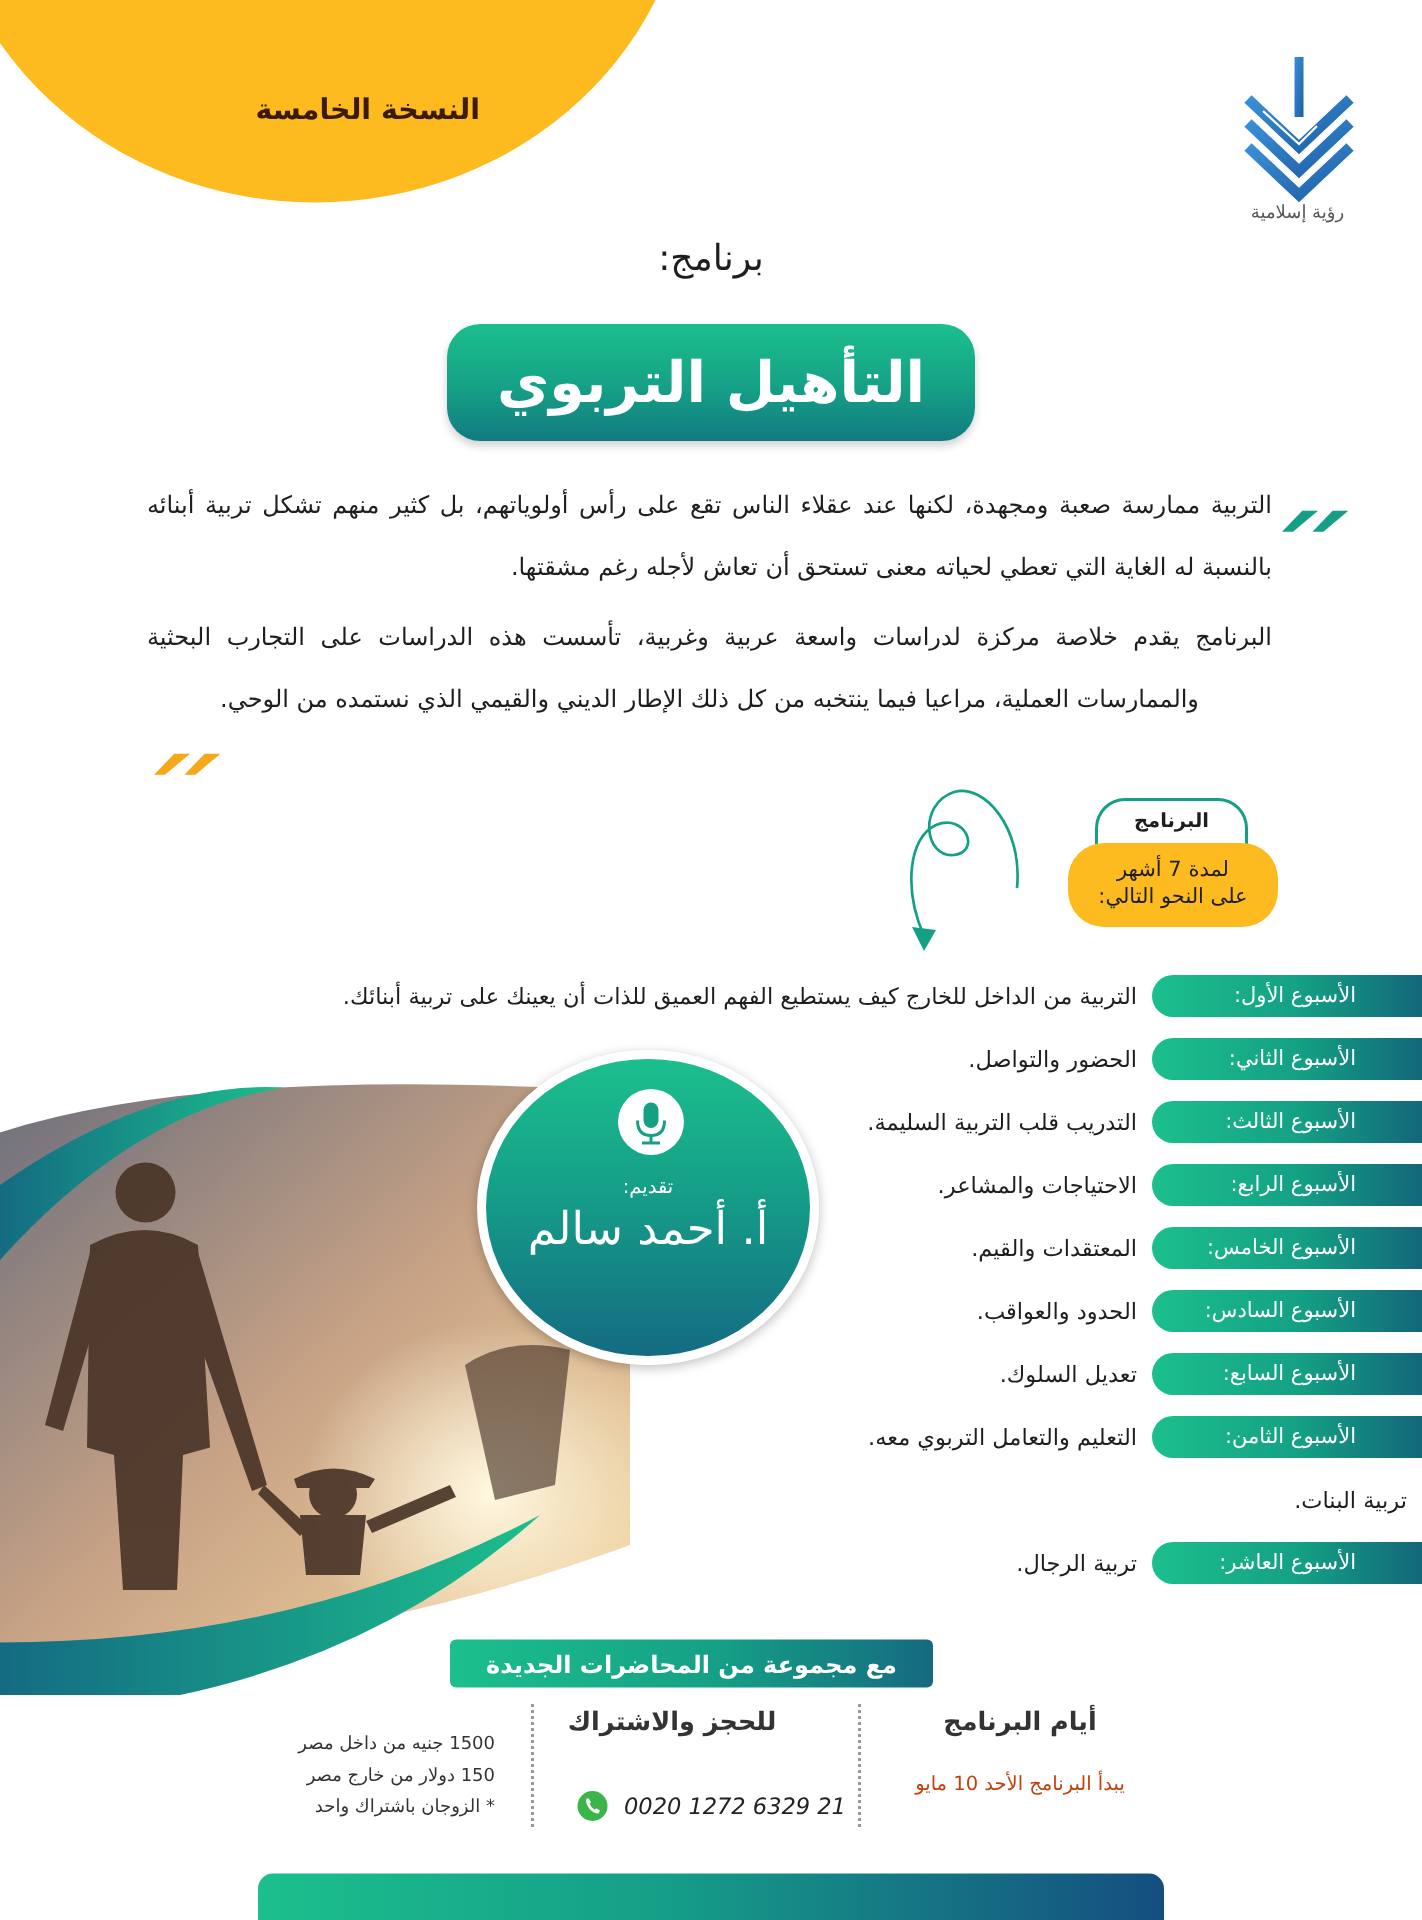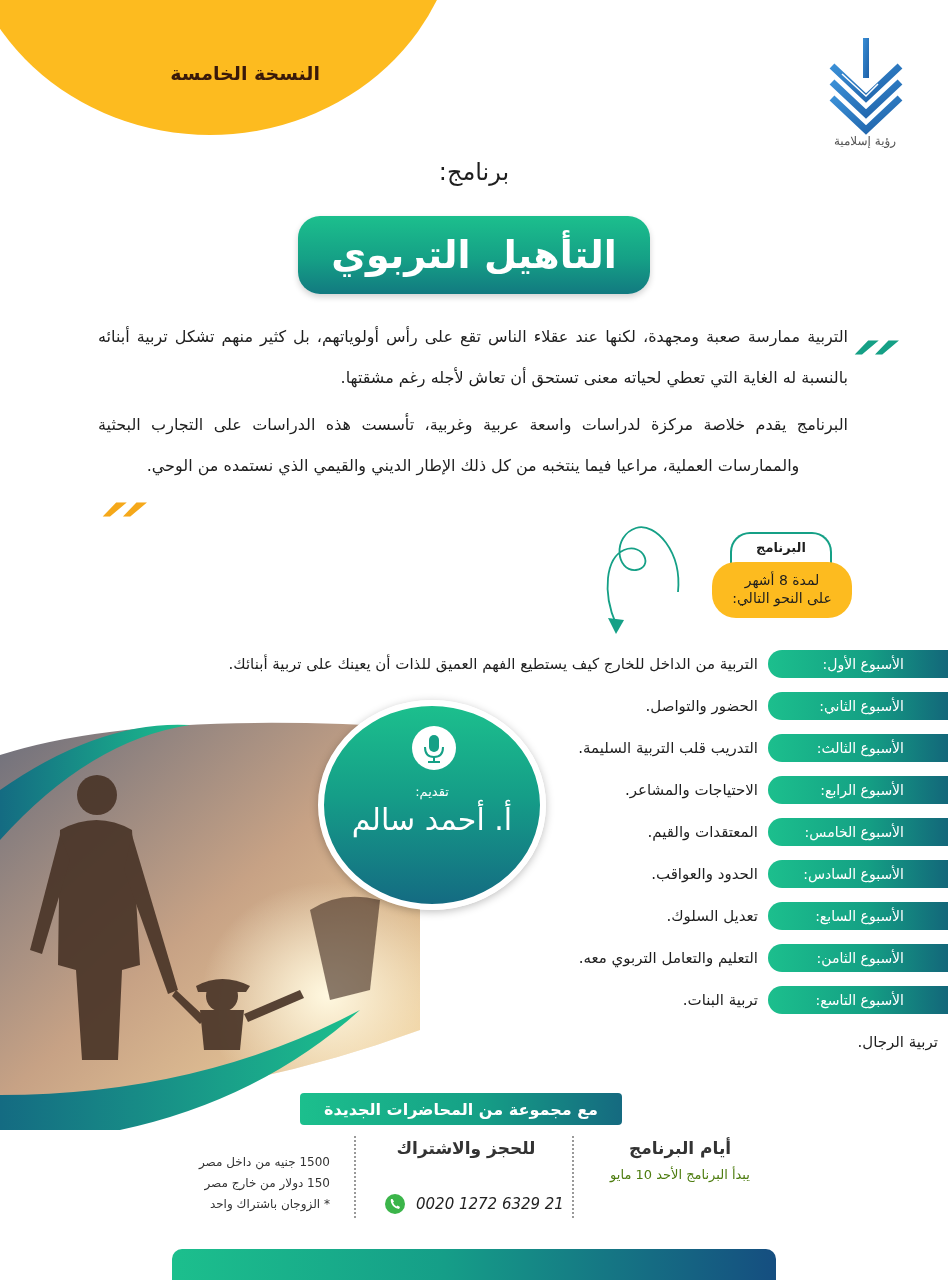--- a/index.html
+++ b/index.html
@@ -89,21 +89,21 @@
   .presenter-name { position: absolute; left: 0; right: 0; top: 96px; text-align: center; color: #fff; font-size: 30px; font-weight: normal; }
 
   .lectures-pill {
     position: absolute; left: 300px; top: 1093px; width: 322px; height: 32px;
     border-radius: 4px; background: linear-gradient(90deg, #1cbf8d 0%, #15a086 55%, #156a80 100%);
     color: #fff; font-size: 16px; font-weight: bold; display: flex; align-items: center; justify-content: center;
   }
 
   .info-col { position: absolute; top: 1138px; text-align: center; }
   .info-title { font-size: 17px; font-weight: bold; color: #333; }
-  .info-text { font-size: 13px; color: #4d7c0f; margin-top: 9px; }
+  .info-text { font-size: 13px; color: #c2410c; margin-top: 24px; }
   .dots { position: absolute; top: 1136px; width: 0; height: 82px; border-left: 2px dotted #999; }
 
   .price-lines { position: absolute; left: 180px; top: 1152px; width: 150px; text-align: right; font-size: 12px; line-height: 21px; color: #333; }
 
   .phone-row { position: absolute; left: 384px; top: 1193px; display: flex; align-items: center; direction: ltr; gap: 10px; font-style: italic; }
   .phone-number { font-size: 15px; color: #222; }
 
   .bottom-bar {
     position: absolute; left: 172px; top: 1249px; width: 604px; height: 40px; border-radius: 10px 10px 0 0;
     background: linear-gradient(90deg, #1cbf8d 0%, #159e88 45%, #154e80 100%);
@@ -140,21 +140,21 @@
 <p class="intro p2">البرنامج يقدم خلاصة مركزة لدراسات واسعة عربية وغربية، تأسست هذه الدراسات على التجارب البحثية والممارسات العملية، مراعيا فيما ينتخبه من كل ذلك الإطار الديني والقيمي الذي نستمده من الوحي.</p>
 <div class="quote-close">״</div>
 
 <svg class="swirl" viewBox="0 0 92 116">
   <path d="M82,70 C 86,30 60,0 40,6 C 16,14 20,50 40,48 C 58,46 48,20 28,28 C 10,36 6,70 20,102" fill="none" stroke="#15a086" stroke-width="1.8"></path>
   <polygon points="12,96 28,98 20,112" fill="#15a086"></polygon>
 </svg>
 
 <div class="duration-top">البرنامج</div>
 <div class="duration-body">
-  <div>لمدة 8 أشهر</div>
+  <div>لمدة 7 أشهر</div>
   <div>على النحو التالي:</div>
 </div>
 
 <div class="photo-wrap">
   <svg class="photo-svg" width="420" height="430" viewBox="0 0 420 430">
     <defs>
       <linearGradient id="sky" x1="0" y1="0" x2="1" y2="1">
         <stop offset="0" stop-color="#6d6f7c"></stop>
         <stop offset="0.5" stop-color="#c7a285"></stop>
         <stop offset="1" stop-color="#f7d9a0"></stop>
@@ -227,37 +227,37 @@
   </div>
   <div class="week-row" style="top:252px">
     <span class="week-tag">الأسبوع السابع:</span>
     <span class="week-topic">تعديل السلوك.</span>
   </div>
   <div class="week-row" style="top:294px">
     <span class="week-tag">الأسبوع الثامن:</span>
     <span class="week-topic">التعليم والتعامل التربوي معه.</span>
   </div>
   <div class="week-row" style="top:336px">
-    <span class="week-tag">الأسبوع التاسع:</span>
     <span class="week-topic">تربية البنات.</span>
   </div>
   <div class="week-row" style="top:378px">
+    <span class="week-tag">الأسبوع العاشر:</span>
     <span class="week-topic">تربية الرجال.</span>
   </div>
 </div>
 
 <div class="lectures-pill">مع مجموعة من المحاضرات الجديدة</div>
 
 <div class="info-col" style="left:580px; width:200px;">
   <div class="info-title">أيام البرنامج</div>
   <div class="info-text">يبدأ البرنامج الأحد 10 مايو</div>
 </div>
 <div class="dots" style="left:572px;"></div>
 
-<div class="info-col" style="left:376px; width:180px;">
+<div class="info-col" style="left:358px; width:180px;">
   <div class="info-title">للحجز والاشتراك</div>
 </div>
 <div class="phone-row">
   <svg width="22" height="22" viewBox="0 0 22 22">
     <circle cx="11" cy="11" r="10" fill="#3bb54a"></circle>
     <path d="M7,6 Q6,9 9,13 Q12,16 15,16 L16,14 L13.5,12.5 L12.5,13.5 Q10,12 9,9.5 L10,8.5 L8.5,6 Z" fill="#fff"></path>
   </svg>
   <span class="phone-number">0020 1272 6329 21</span>
 </div>
 <div class="dots" style="left:354px;"></div>

